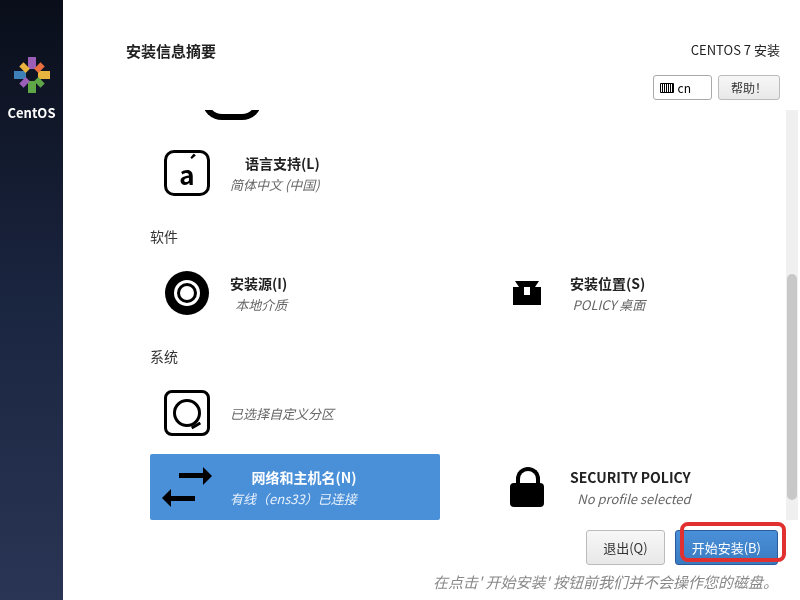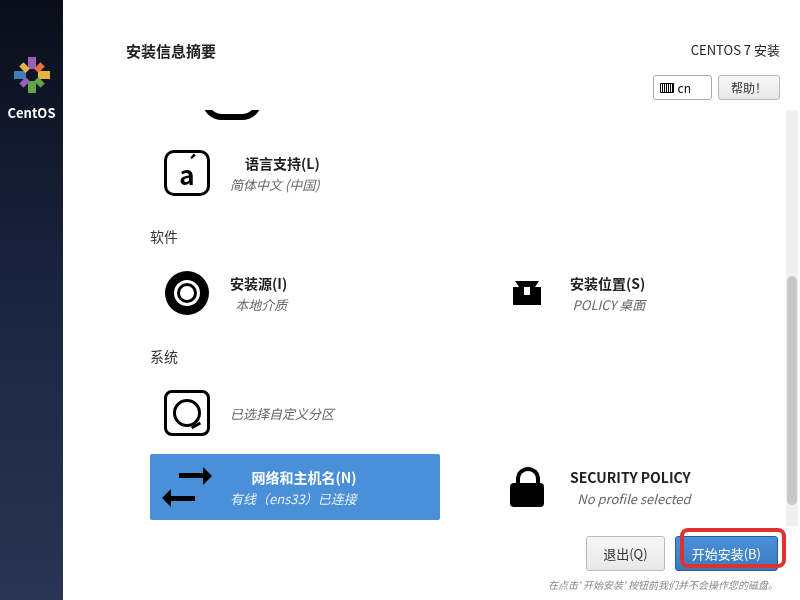--- a/index.html
+++ b/index.html
@@ -28,21 +28,21 @@
 .spoke.selected .spoke-sub { color: #e8f1fb; }
 .icon-box { width: 50px; height: 50px; display: flex; align-items: center; justify-content: center; flex-shrink: 0; }
 .spoke-text { display: flex; flex-direction: column; gap: 2px; text-align: right; }
 .spoke-title { font-size: 14px; font-weight: 700; color: #222; }
 .spoke-sub { font-size: 13px; font-style: italic; color: #666; }
 .footer { padding: 10px 22px 8px 0; display: flex; flex-direction: column; align-items: flex-end; gap: 6px; }
 .btn-row { display: flex; gap: 10px; }
 .btn { padding: 7px 16px; font-size: 13px; border-radius: 3px; cursor: pointer; border: 1px solid #bbb; background: linear-gradient(#f7f7f7, #e8e8e8); color: #333; }
 .btn.primary { background: linear-gradient(#4a90d9, #3a7bc0); color: #fff; border: 1px solid #2a5a99; }
 .highlight-box { position: absolute; border: 4px solid #e03030; border-radius: 8px; pointer-events: none; }
-.hint { font-size: 10px; font-style: italic; color: #888; }
+.hint { font-size: 15px; font-style: italic; color: #888; }
 
 .ico-lang { width: 46px; height: 46px; border: 3px solid #000; border-radius: 10px; display: flex; align-items: center; justify-content: center; font-size: 26px; font-weight: 700; color: #000; position: relative; }
 .ico-lang::after { content: "´"; position: absolute; top: -4px; right: 9px; font-size: 20px; }
 .ico-disc { width: 44px; height: 44px; background: #000; border-radius: 50%; display: flex; align-items: center; justify-content: center; }
 .ico-disc::after { content: ""; width: 14px; height: 14px; background: #fff; border-radius: 50%; border: 3px solid #000; box-shadow: 0 0 0 3px #fff; }
 .ico-pkg { width: 40px; height: 40px; position: relative; }
 .ico-pkg svg { width: 100%; height: 100%; }
 .ico-hdd { width: 46px; height: 46px; border: 3px solid #000; border-radius: 8px; position: relative; background: #fff; }
 .ico-hdd::before { content: ""; position: absolute; top: 6px; left: 6px; width: 22px; height: 22px; border: 3px solid #000; border-radius: 50%; }
 .ico-hdd::after { content: ""; position: absolute; bottom: 6px; right: 6px; width: 10px; height: 3px; background: #000; transform: rotate(-30deg); }

